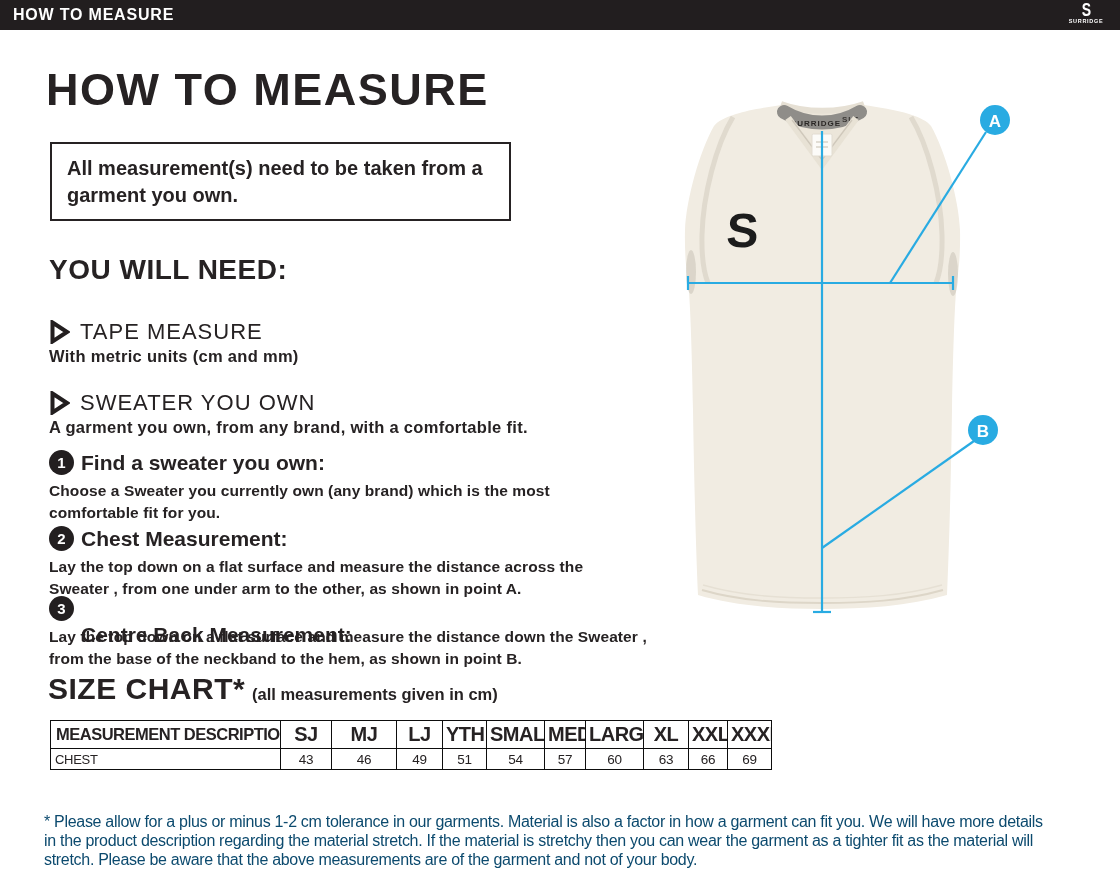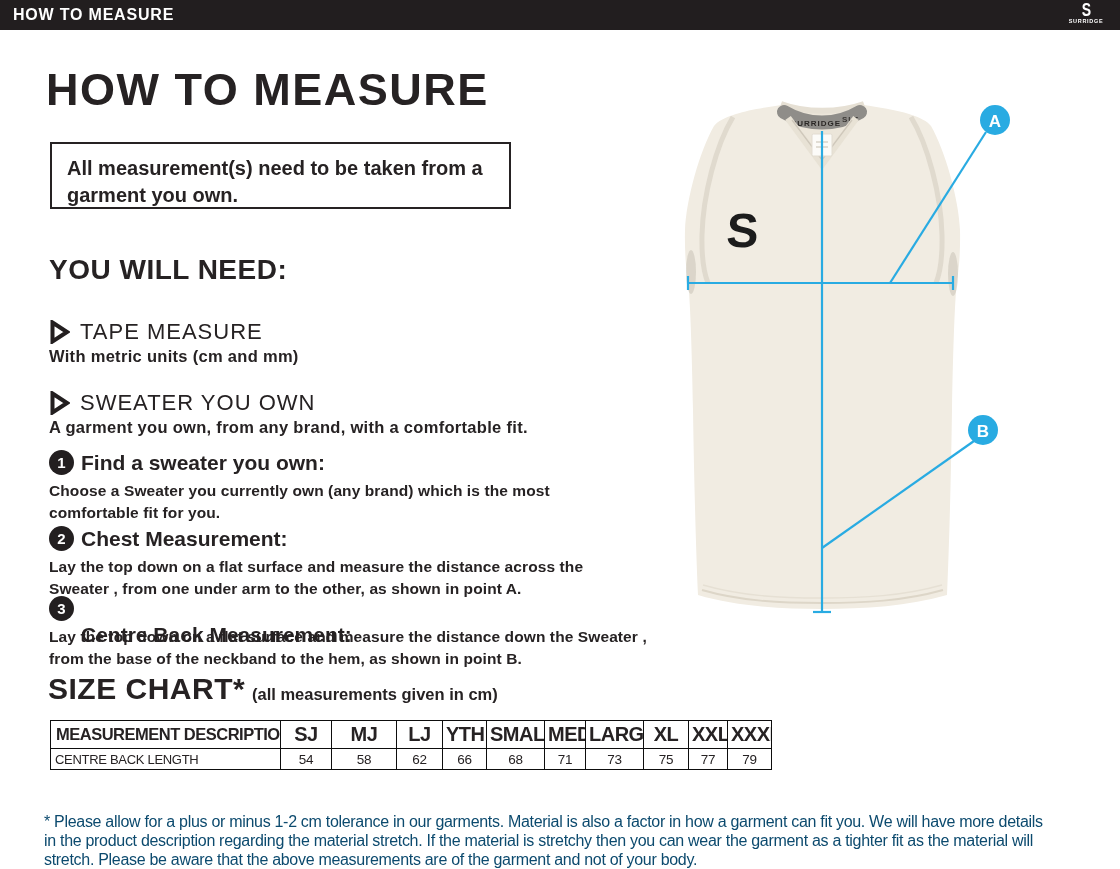--- a/index.html
+++ b/index.html
@@ -28,21 +28,21 @@
     transform:scaleY(1.35); letter-spacing:-1px;
   }
   .bar-logo .brand { display:block; font-size:5.5px; letter-spacing:.7px; margin-top:2px; font-weight:bold; }
 
   
   .h1 {
     left:46px; top:64px; font-size:45px; font-weight:bold; letter-spacing:1.5px;
     color:#262223;
   }
   .notice {
-    left:50px; top:142px; width:461px; height:67px; border:2px solid #262223;
+    left:50px; top:142px; width:461px; height:79px; border:2px solid #262223;
     padding:11px 15px; font-size:20px; font-weight:bold; line-height:27px;
   }
   .h2 { font-size:28px; font-weight:bold; letter-spacing:.5px; }
   .need-title { font-size:22px; font-weight:normal; letter-spacing:1px; }
   .need-desc  { font-size:16.5px; font-weight:bold; letter-spacing:.3px; }
   .tri { width:20px; height:24px; }
 
   .step-badge {
     width:25px; height:25px; border-radius:50%; background:#231f20;
     color:#fff; font-size:15px; font-weight:bold;
@@ -149,31 +149,31 @@
     <th>LJ</th>
     <th>YTH</th>
     <th>SMALL</th>
     <th>MED</th>
     <th>LARGE</th>
     <th>XL</th>
     <th>XXL</th>
     <th>XXXL</th>
   </tr>
   <tr class="val">
-    <td>CENTRE BACK LENGTH</td>
+    <td>CHEST</td>
+    <td>43</td>
+    <td>46</td>
+    <td>49</td>
+    <td>51</td>
     <td>54</td>
-    <td>58</td>
-    <td>62</td>
+    <td>57</td>
+    <td>60</td>
+    <td>63</td>
     <td>66</td>
-    <td>68</td>
-    <td>71</td>
-    <td>73</td>
-    <td>75</td>
-    <td>77</td>
-    <td>79</td>
+    <td>69</td>
   </tr>
 </tbody>
   </table>
 
 <div class="abs footnote">* Please allow for a plus or minus 1-2 cm tolerance in our garments. Material is also a factor in how a garment can fit you. We will have more details in the product description regarding the material stretch.  If the material is stretchy then you can wear the garment as a tighter fit as the material will stretch.  Please be aware that the above measurements are of the garment and not of your body.</div>
 
 <svg class="abs diagram" viewBox="0 0 480 625">
 
   <path d="M141,55
        C 128,57 108,60 96,64

